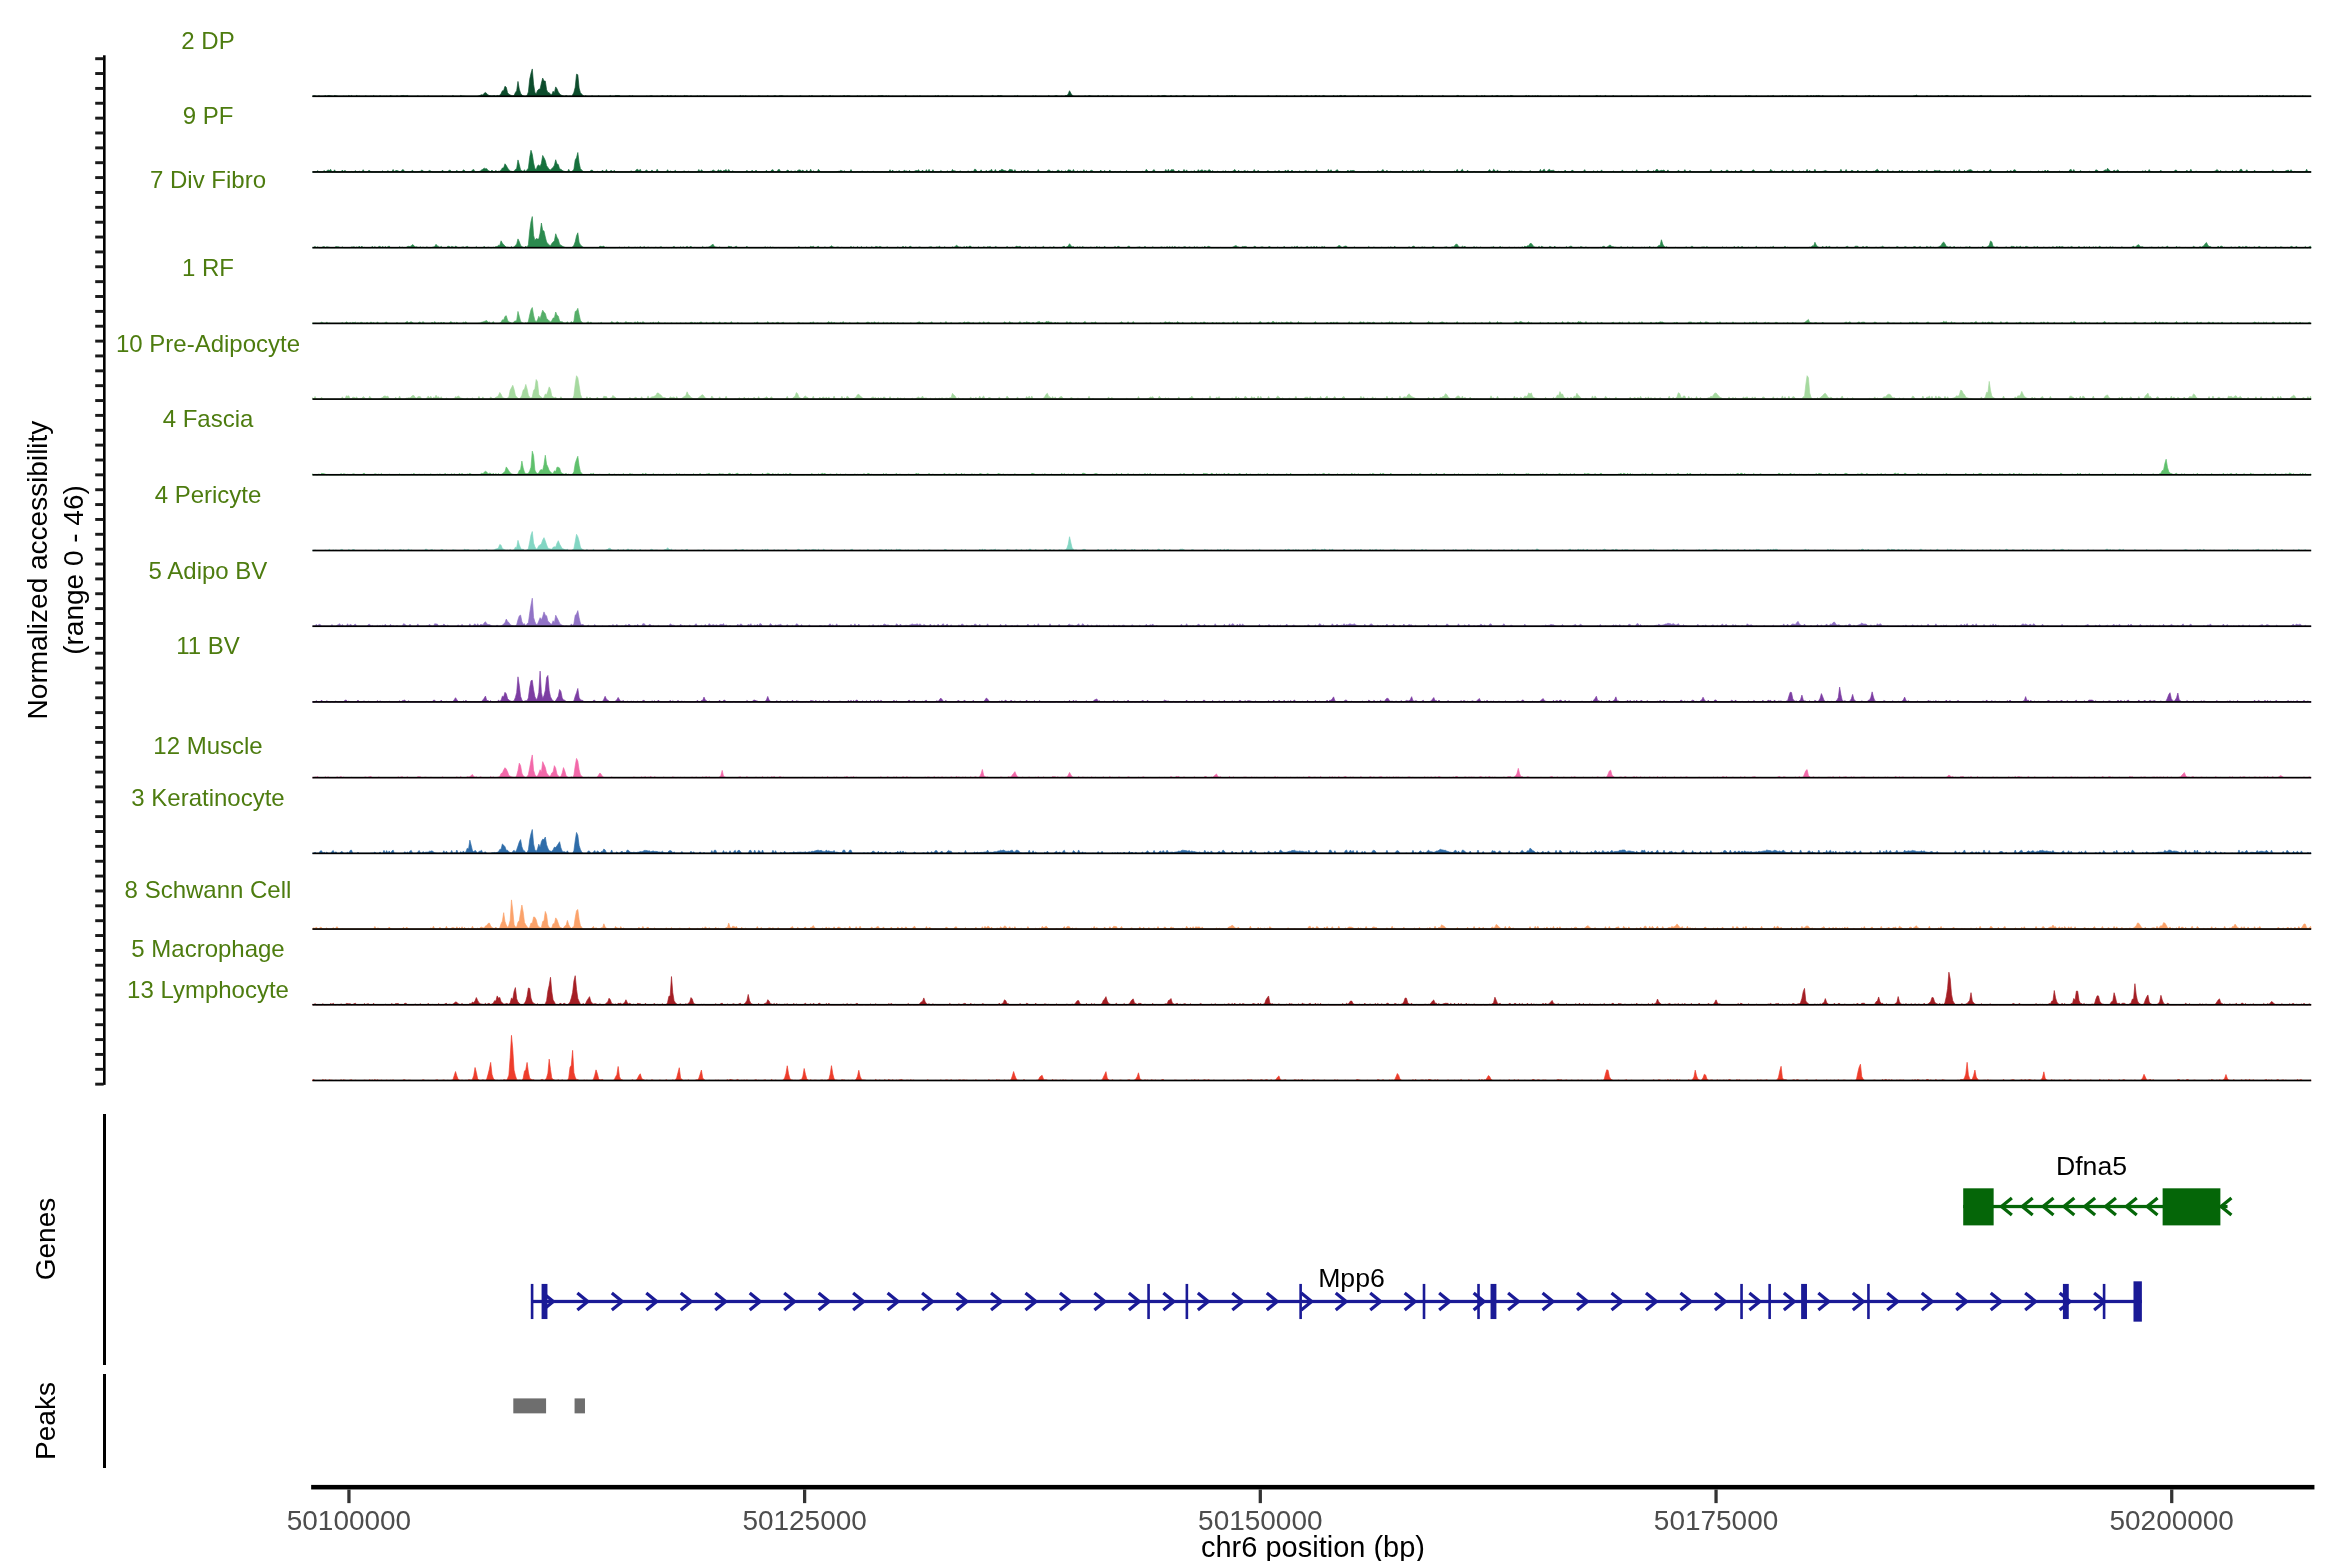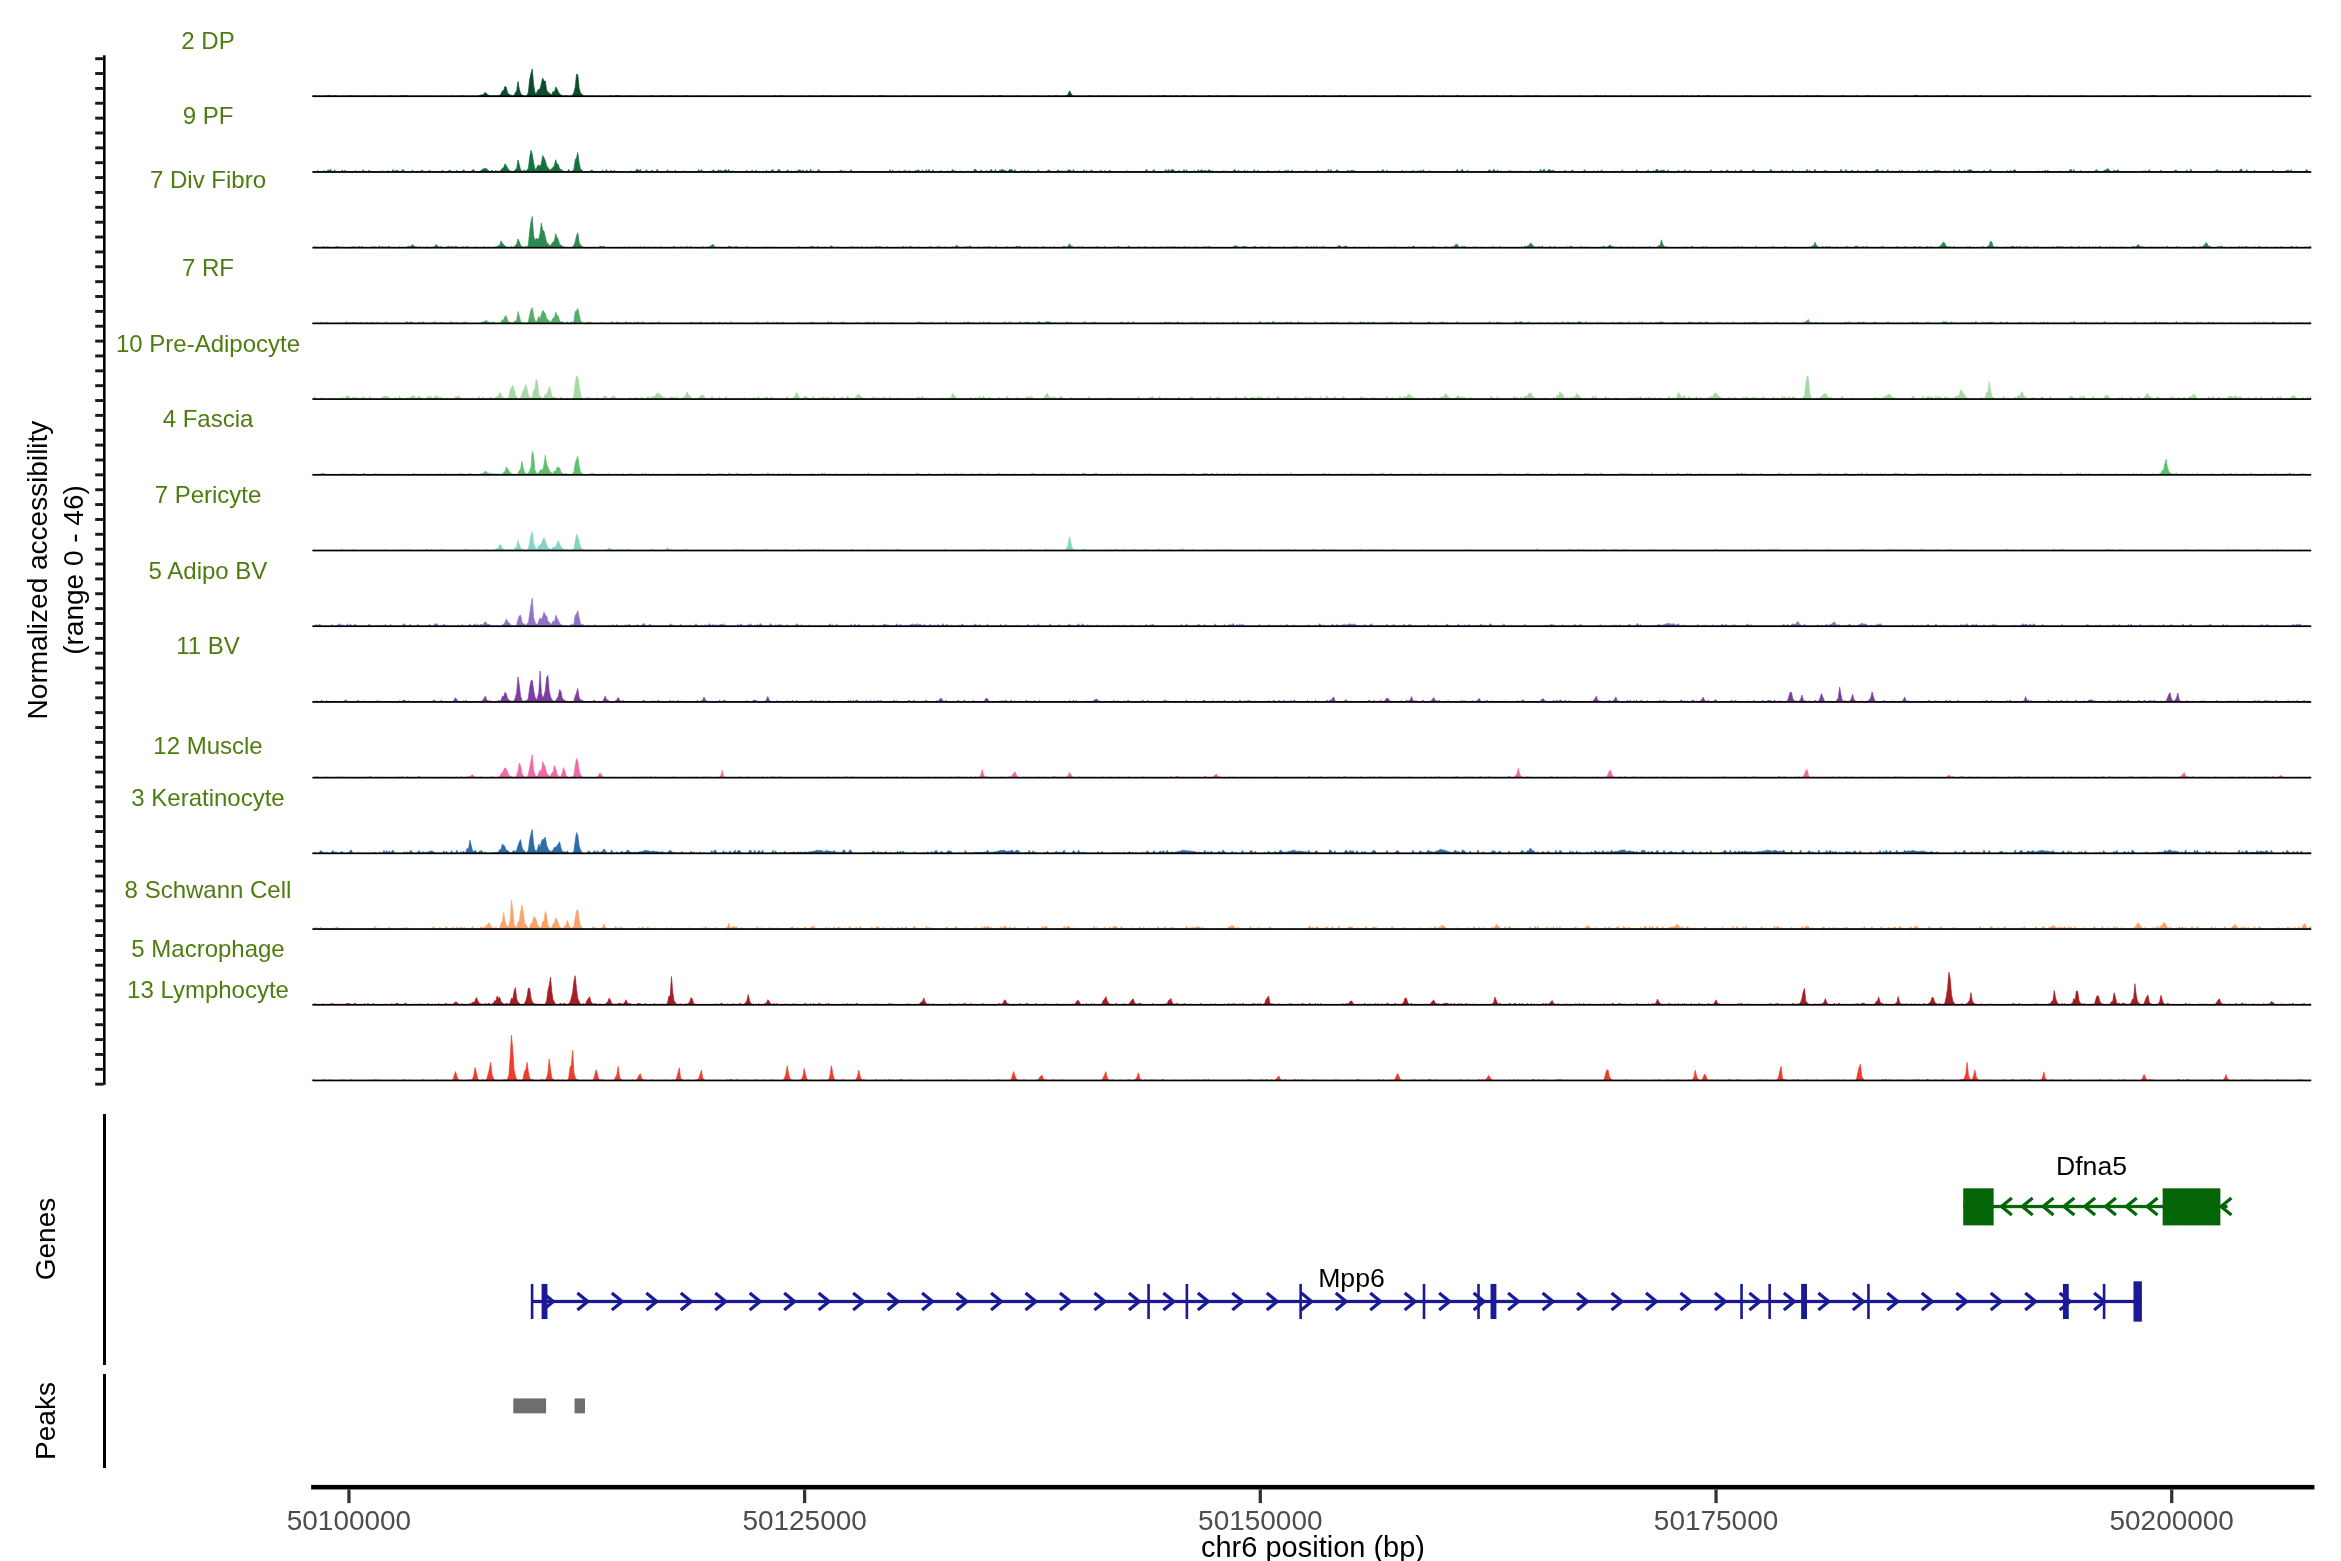--- a/index.html
+++ b/index.html
@@ -207,24 +207,24 @@
       <rect x="2635.5" y="2290" width="5" height="21" fill="#333"></rect>
       <text x="2638.0" y="2352" text-anchor="middle" font-size="43" fill="#4d4d4d" font-family="&quot;Liberation Sans&quot;, sans-serif">50175000</text>
       <rect x="3336.1" y="2290" width="5" height="21" fill="#333"></rect>
       <text x="3338.6" y="2352" text-anchor="middle" font-size="43" fill="#4d4d4d" font-family="&quot;Liberation Sans&quot;, sans-serif">50200000</text>
     </svg>
 
   <div id="track-labels">
       <div class="tlabel" style="top: 27px;">2 DP</div>
       <div class="tlabel" style="top: 102px;">9 PF</div>
       <div class="tlabel" style="top: 166px;">7 Div Fibro</div>
-      <div class="tlabel" style="top: 254px;">7 RF</div>
+      <div class="tlabel" style="top: 254px;">1 RF</div>
       <div class="tlabel" style="top: 330px;">10 Pre-Adipocyte</div>
       <div class="tlabel" style="top: 405px;">4 Fascia</div>
-      <div class="tlabel" style="top: 481px;">7 Pericyte</div>
+      <div class="tlabel" style="top: 481px;">4 Pericyte</div>
       <div class="tlabel" style="top: 557px;">5 Adipo BV</div>
       <div class="tlabel" style="top: 632px;">11 BV</div>
       <div class="tlabel" style="top: 732px;">12 Muscle</div>
       <div class="tlabel" style="top: 784px;">3 Keratinocyte</div>
       <div class="tlabel" style="top: 860px; margin-top: 16px;">8 Schwann Cell</div>
       <div class="tlabel" style="top: 935px;">5 Macrophage</div>
       <div class="tlabel" style="top: 976px;">13 Lymphocyte</div>
     </div>
 
   <div class="vlabel" style="left:38px;top:570px;">Normalized accessibility</div>

